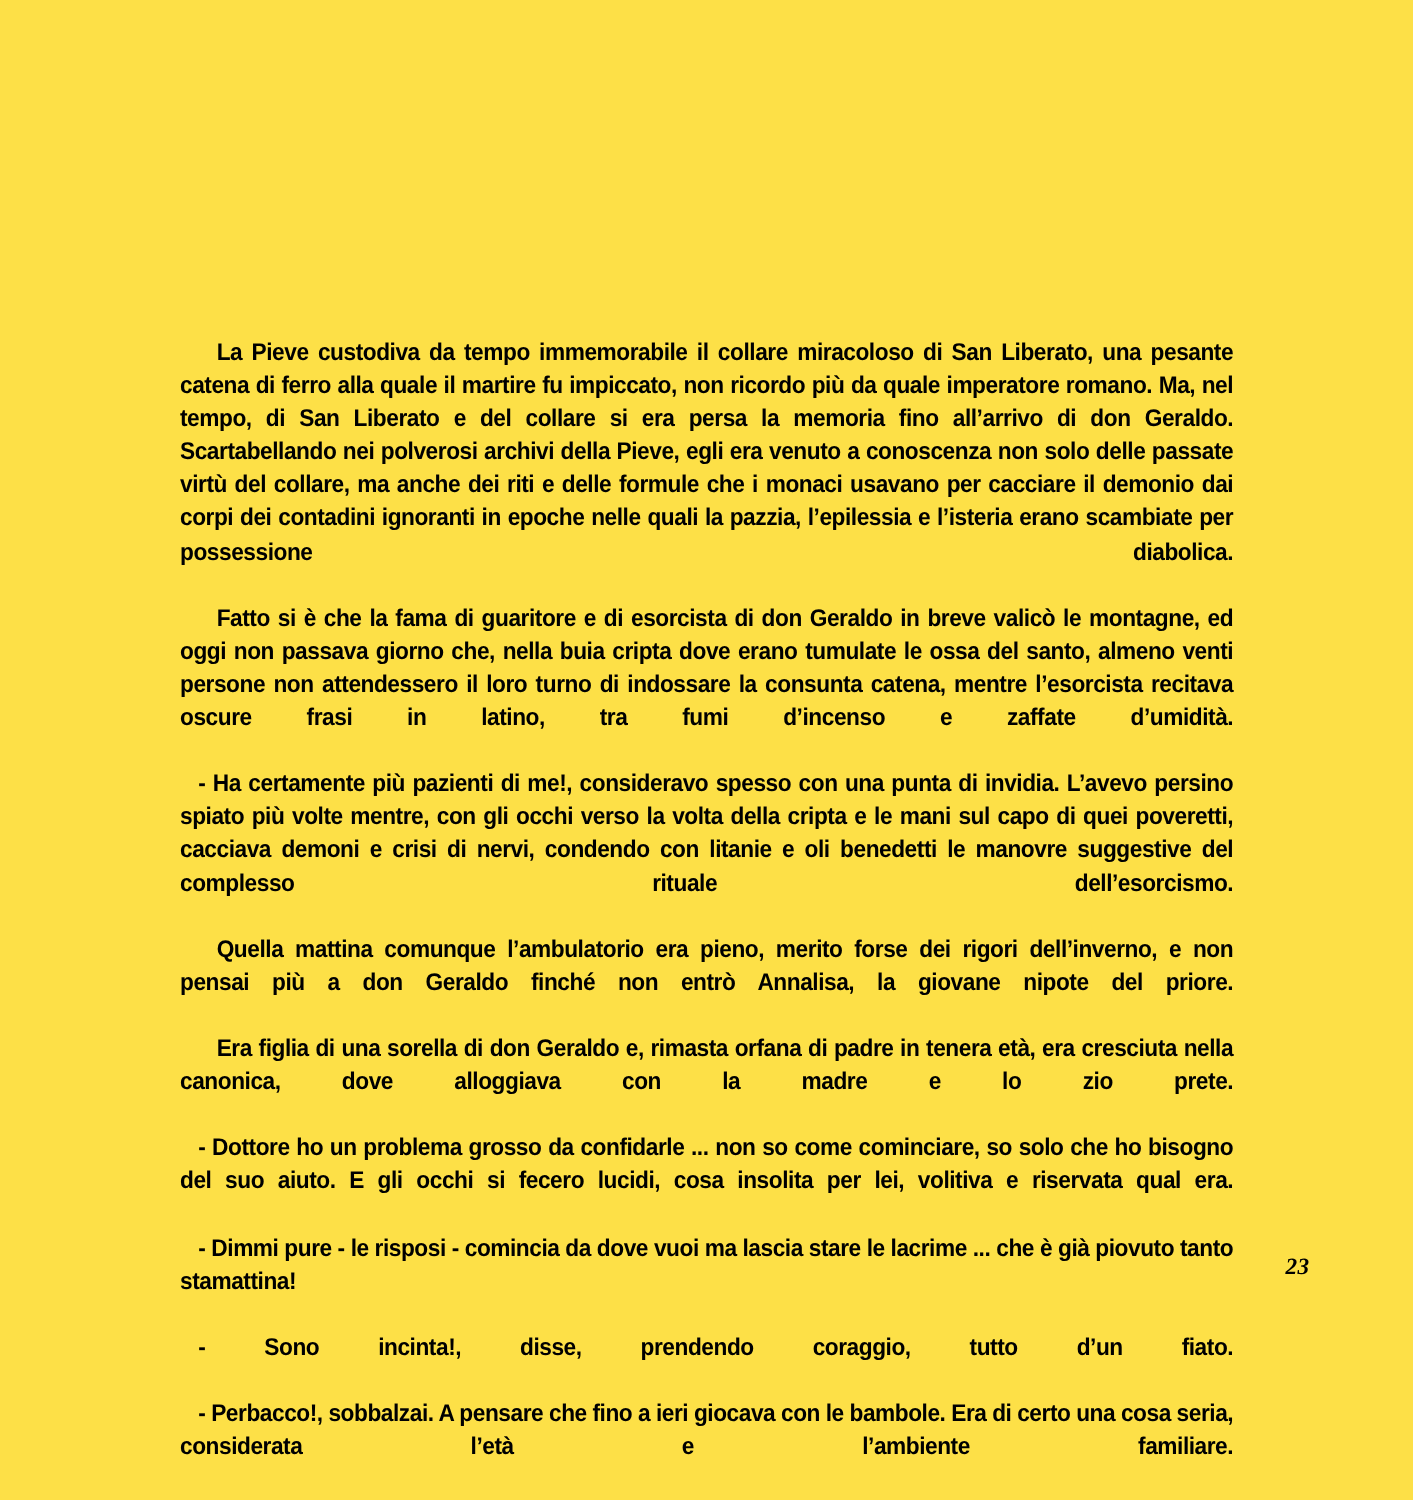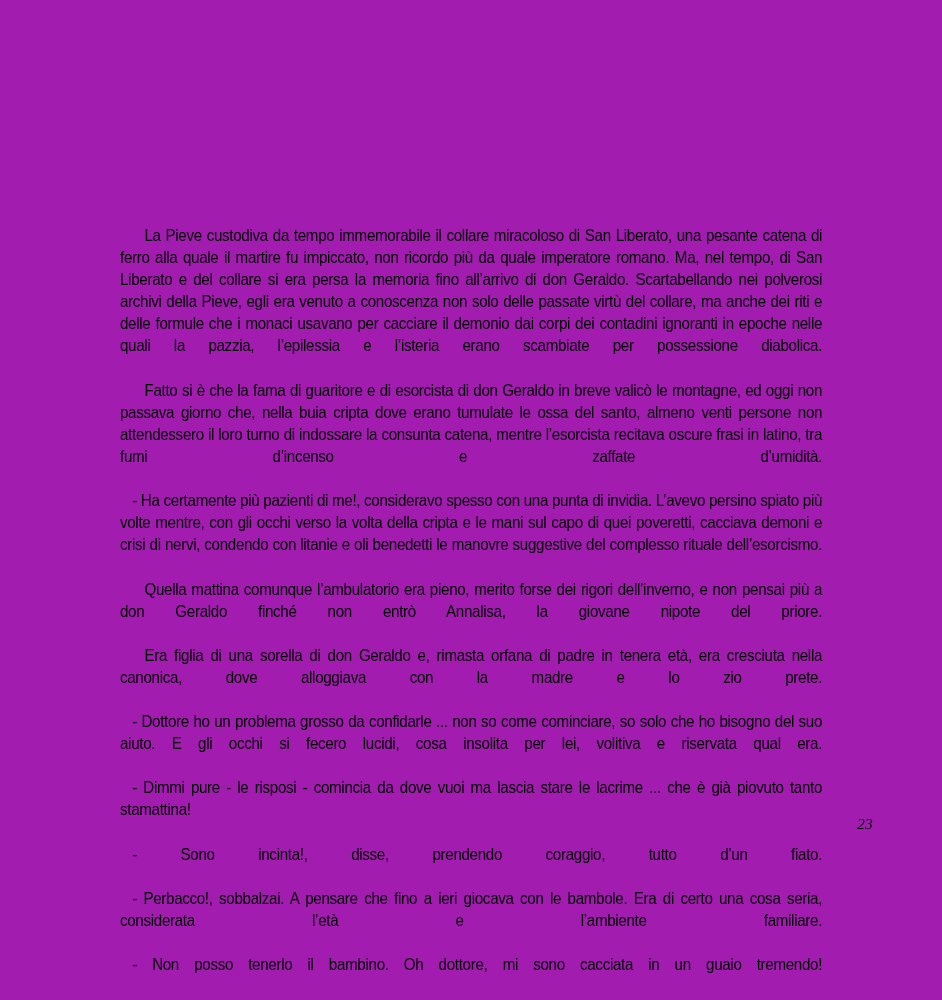--- a/index.html
+++ b/index.html
@@ -14,21 +14,22 @@
     position: relative;
     overflow: hidden;
     font-family: "Liberation Sans", "DejaVu Sans", sans-serif;
     color: #000000;
     -webkit-font-smoothing: antialiased;
   }
 
   .page {
     position: absolute;
     inset: 0;
-    background: #a21caf;
+    background: #fde047;
+    font-weight: bold;
   }
 
   .text-block {
     position: absolute;
     left: 120px;
     top: 224px;
     width: 702px;
   }
 
   .para {
@@ -64,21 +65,21 @@
   
   .para::after {
     content: "";
     display: inline-block;
     width: 100%;
   }
 
   .page-number {
     position: absolute;
     left: 857px;
-    top: 813px;
+    top: 834px;
     font-family: "Liberation Serif", "DejaVu Serif", serif;
     font-style: italic;
     font-size: 15.5px;
     line-height: 22px;
     color: #000000;
     letter-spacing: 0.02em;
   }
 </style>
 </head>
 <body>

